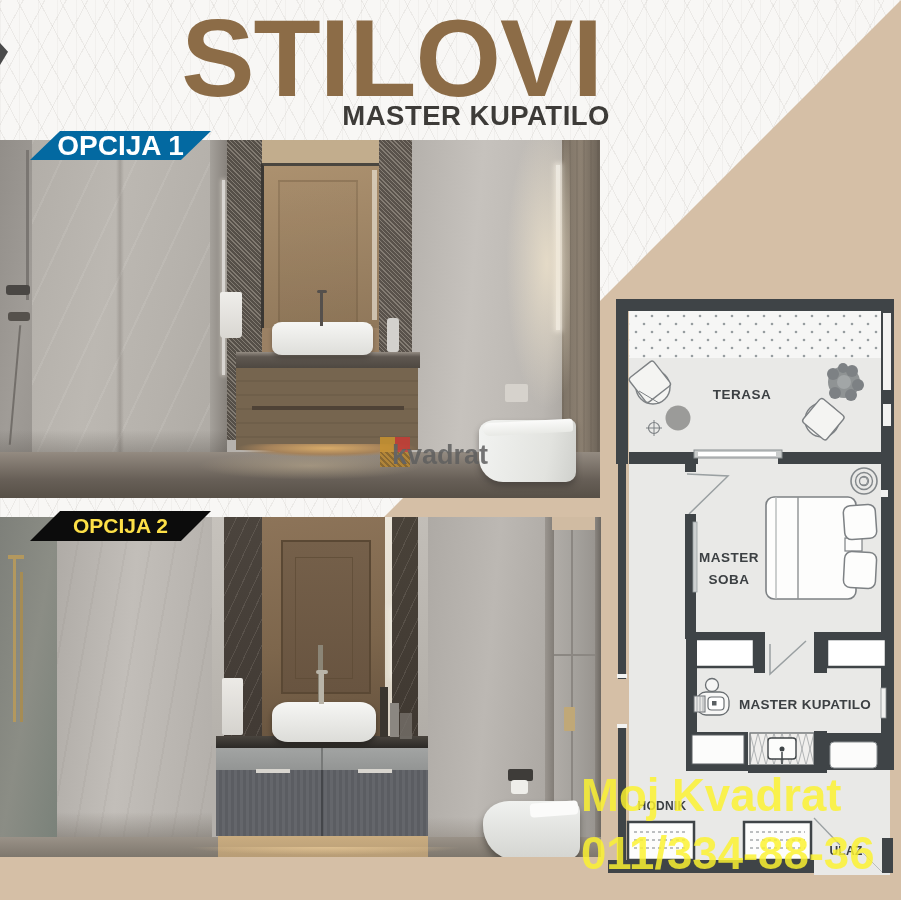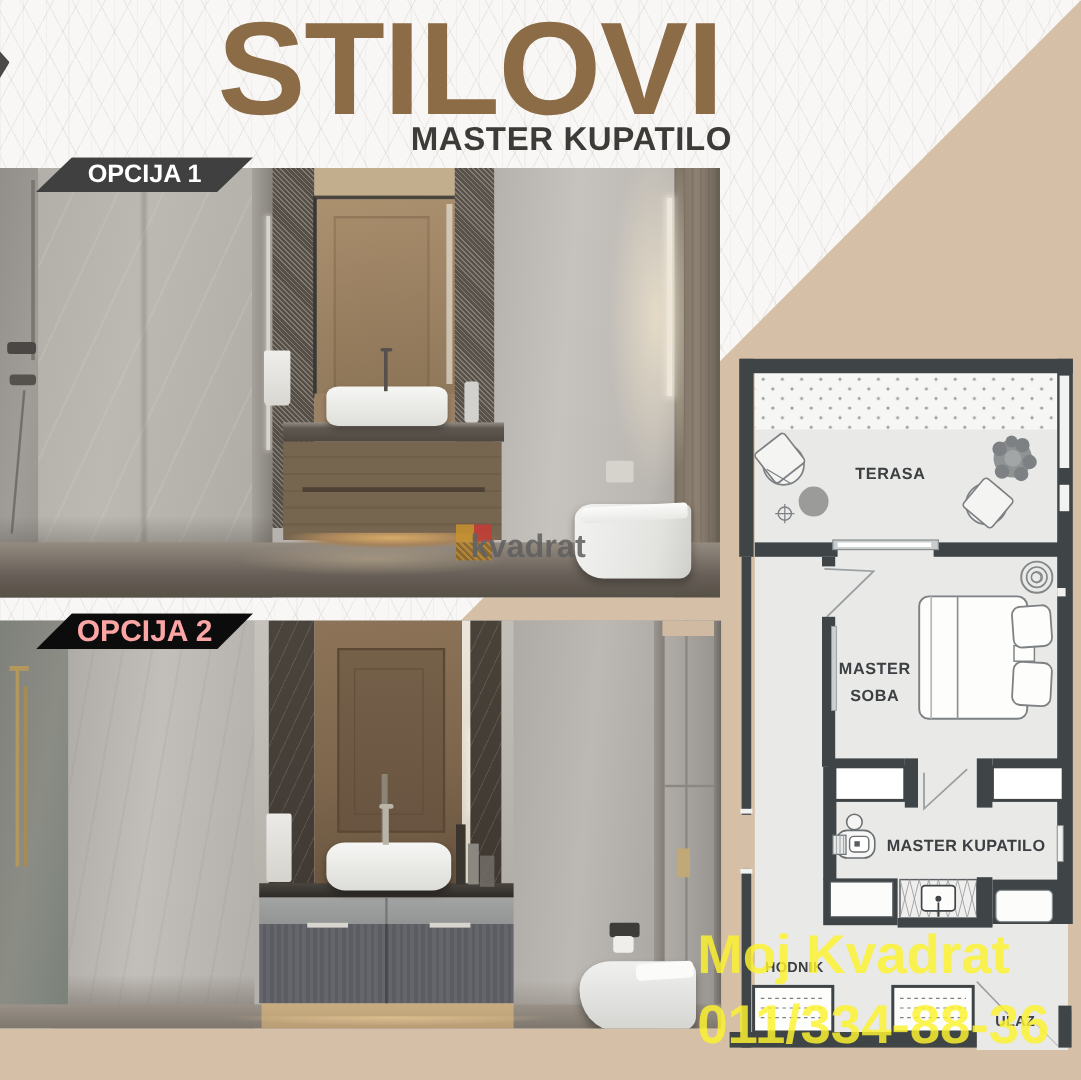--- a/index.html
+++ b/index.html
@@ -99,21 +99,21 @@
   <div class="abs" style="left:483px;top:281px;width:90px;height:13px;background:linear-gradient(#fbfbfa,#e8e9e5);border-radius:8px 4px 4px 8px;transform:rotate(-3deg);"></div>
 </div>
 
 <div class="abs" style="left:380px;top:437px;width:140px;height:30px;opacity:0.85;">
   <div class="abs" style="left:0;top:0;width:15px;height:15px;background:#c8922f;"></div>
   <div class="abs" style="left:15px;top:0;width:15px;height:15px;background:#c63b35;"></div>
   <div class="abs" style="left:0;top:15px;width:30px;height:15px;background:repeating-linear-gradient(45deg,#b8862f 0 2px,#8a6526 2px 4px);"></div>
   <div class="abs" style="left:12px;top:3px;font-size:27px;font-weight:bold;color:#5f5f5f;letter-spacing:0px;">kvadrat</div>
 </div>
 
-<div class="abs" style="left:30px;top:131px;width:181px;height:29px;background:#404040;clip-path:polygon(16.6% 0,100% 0,83.4% 100%,0 100%);color:#fff;font-weight:bold;font-size:21px;text-align:center;line-height:29px;">OPCIJA 1</div>
+<div class="abs" style="left:30px;top:131px;width:181px;height:29px;background:#0369a1;clip-path:polygon(16.6% 0,100% 0,83.4% 100%,0 100%);color:#fff;font-weight:bold;font-size:28px;text-align:center;line-height:29px;">OPCIJA 1</div>
 
 <div class="abs" id="photo2" style="left:0;top:517px;width:601px;height:340px;background:#b4b0ab;overflow:hidden;">
 
   <div class="abs" style="left:0;top:0;width:57px;height:340px;background:linear-gradient(100deg,#7e807a,#8b8d85 50%,#798179);"></div>
 
   <div class="abs" style="left:13px;top:40px;width:3px;height:165px;background:#b3985e;"></div>
   <div class="abs" style="left:20px;top:55px;width:3px;height:150px;background:#a68c54;"></div>
   <div class="abs" style="left:8px;top:38px;width:16px;height:4px;background:#b3985e;"></div>
 
   <div class="abs" style="left:57px;top:0;width:155px;height:340px;
@@ -183,21 +183,21 @@
   <div class="abs" style="left:390px;top:186px;width:9px;height:34px;background:#8b8781;"></div>
   <div class="abs" style="left:400px;top:196px;width:12px;height:26px;background:#75716a;opacity:0.8;"></div>
 
   <div class="abs" style="left:508px;top:252px;width:25px;height:12px;background:#3e3c39;border-radius:2px;"></div>
   <div class="abs" style="left:511px;top:263px;width:17px;height:14px;background:#efeeea;border-radius:3px;"></div>
 
   <div class="abs" style="left:483px;top:284px;width:97px;height:58px;background:linear-gradient(#f0f1ef,#d4d5d1);border-radius:26px 10px 12px 30px/22px 10px 12px 34px;box-shadow:0 5px 7px rgba(30,28,25,0.45);"></div>
   <div class="abs" style="left:530px;top:285px;width:48px;height:14px;background:#fbfbfa;border-radius:4px;transform:rotate(-4deg);"></div>
 </div>
 
-<div class="abs" style="left:30px;top:511px;width:181px;height:30px;background:#0c0c0c;clip-path:polygon(16.6% 0,100% 0,83.4% 100%,0 100%);color:#fca5a5;font-weight:bold;font-size:25px;text-align:center;line-height:30px;">OPCIJA 2</div>
+<div class="abs" style="left:30px;top:511px;width:181px;height:30px;background:#0c0c0c;clip-path:polygon(16.6% 0,100% 0,83.4% 100%,0 100%);color:#fde047;font-weight:bold;font-size:21px;text-align:center;line-height:30px;">OPCIJA 2</div>
 
 <svg class="abs" style="left:600px;top:290px;" width="301" height="590" viewBox="600 290 301 590">
   <g font-family="Liberation Sans,sans-serif" fill="#3c4043">
 
     <rect x="629" y="311" width="256" height="551" fill="#e9e9e7"></rect>
 
     <rect x="814" y="733" width="76" height="142" fill="#e9e9e7"></rect>
 
     <rect x="629" y="311" width="252" height="47" fill="#f6f6f5"></rect>
 

